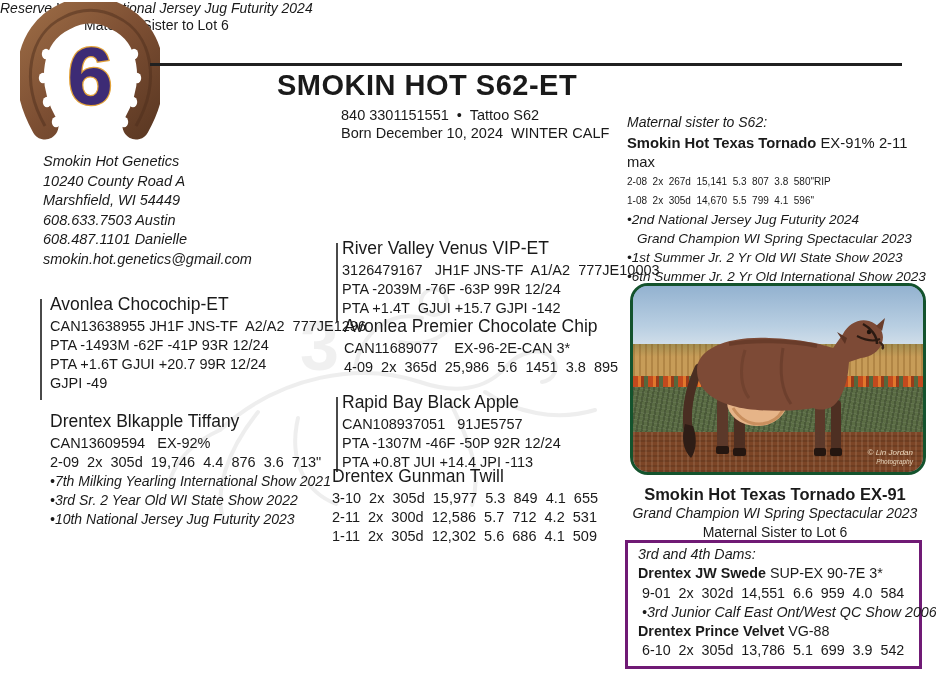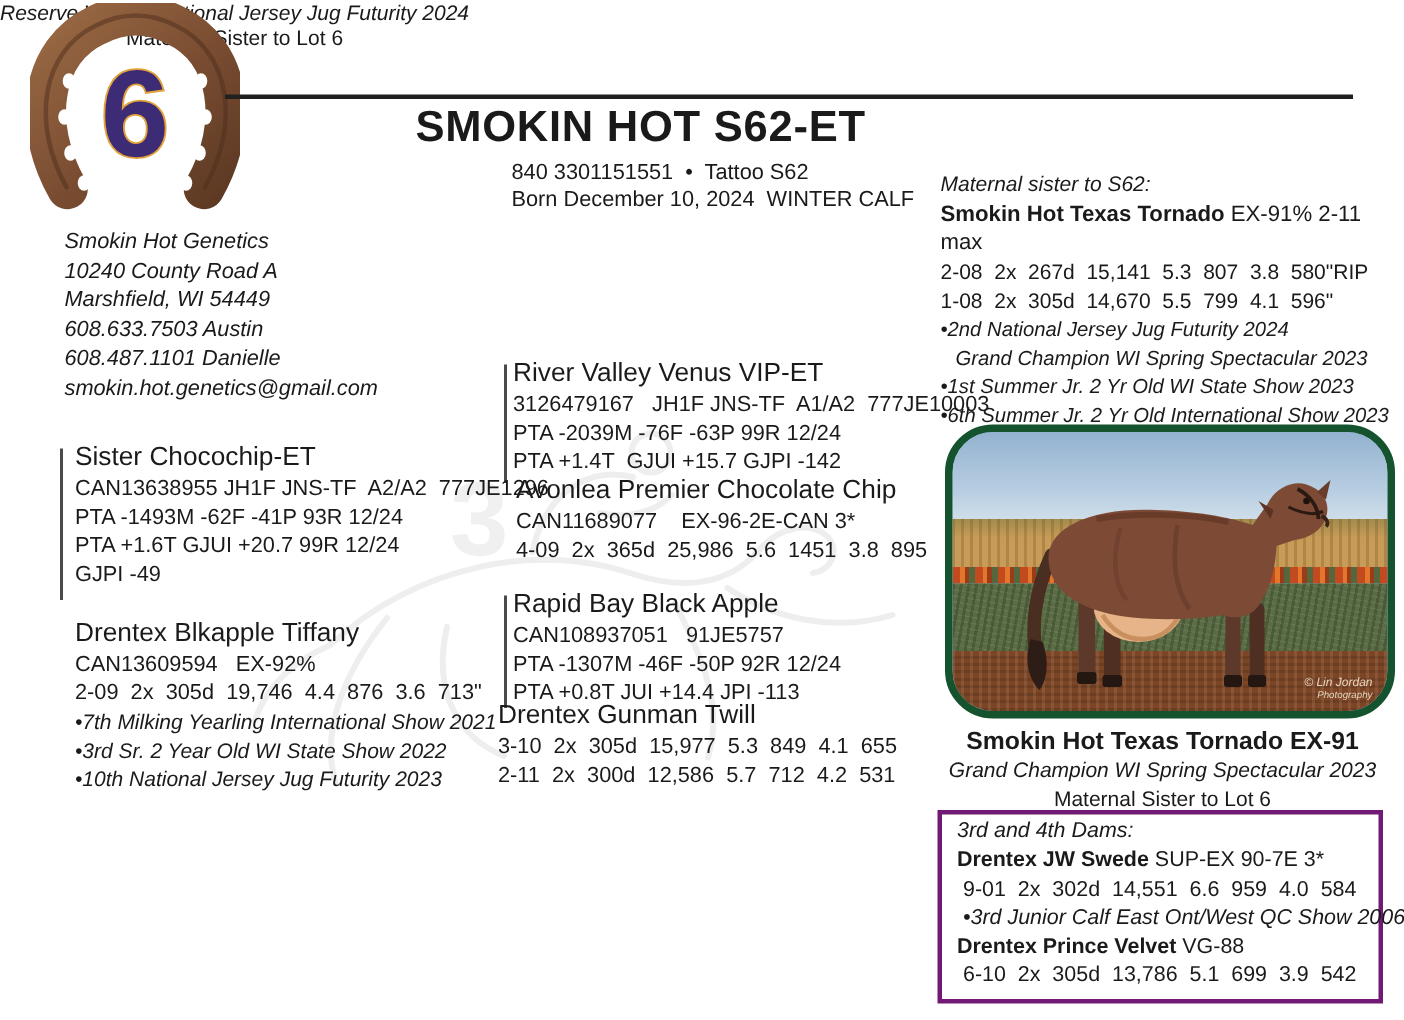--- a/index.html
+++ b/index.html
@@ -19,25 +19,25 @@
   .contact{top:152px;left:43px;font-size:14.5px;font-style:italic;line-height:19.5px;}
   
   .blk .t{font-size:17.5px;font-weight:normal;line-height:21px;margin-bottom:2px;}
   .blk .ln{font-size:14.5px;line-height:19px;white-space:pre;}
   .blk .bu{font-size:14px;font-style:italic;line-height:19px;white-space:pre;}
   .bracket{width:2px;background:#4a4a4a;}
   
   .msis{top:113px;left:627px;width:305px;}
   .msis .hd{font-size:14px;font-style:italic;line-height:19px;margin-bottom:2px;}
   .msis .nm{font-size:14.8px;line-height:19px;}
-  .msis .rec{font-size:14px;line-height:19px;white-space:pre;}
+  .msis .rec{font-size:10px;line-height:19px;white-space:pre;}
   .msis .bu{font-size:13.5px;font-style:italic;line-height:19px;white-space:pre;}
   .msis .indent{padding-left:10px;}
   
-  .photo{top:283px;left:630px;width:290px;height:186px;border:5px solid #14532d;border-radius:32px;
+  .photo{top:283px;left:630px;width:290px;height:186px;border:3px solid #14532d;border-radius:18px;
          overflow:hidden;background:#9db8d2;}
   .band{position:absolute;left:0;width:100%;}
   .sky{top:0;height:58px;background:linear-gradient(180deg,#93b2d0 0%,#b9cfe2 70%,#cfdde9 100%);}
   .corn{top:58px;height:32px;background:#c79c58;
         background-image:repeating-linear-gradient(90deg,rgba(120,75,20,.28) 0 2px,rgba(0,0,0,0) 2px 6px),
                          linear-gradient(180deg,rgba(90,110,60,.35),rgba(0,0,0,0) 40%);}
   .flowers{top:90px;height:11px;
         background:repeating-linear-gradient(90deg,#c24a1e 0 5px,#e2772b 5px 8px,#9a3b1a 8px 11px,#55683d 11px 15px);}
   .hedge{top:101px;height:45px;background:#5a6c44;
         background-image:repeating-linear-gradient(100deg,rgba(0,0,0,.18) 0 2px,rgba(0,0,0,0) 2px 5px),
@@ -120,21 +120,21 @@
     <div>608.633.7503 Austin</div>
     <div>608.487.1101 Danielle</div>
     <div>smokin.hot.genetics@gmail.com</div>
   </div>
 
   <div class="abs bracket" style="left:40px;top:299px;height:101px;"></div>
   <div class="abs bracket" style="left:336px;top:243px;height:79px;"></div>
   <div class="abs bracket" style="left:336px;top:397px;height:75px;"></div>
 
   <div class="abs blk" style="top:294px;left:50px;">
-    <div class="t">Sister Chocochip-ET</div>
+    <div class="t">Avonlea Chocochip-ET</div>
     <div class="ln">CAN13638955 JH1F JNS-TF  A2/A2  777JE1296</div>
     <div class="ln">PTA -1493M -62F -41P 93R 12/24</div>
     <div class="ln">PTA +1.6T GJUI +20.7 99R 12/24</div>
     <div class="ln">GJPI -49</div>
   </div>
 
   <div class="abs blk" style="top:411px;left:50px;">
     <div class="t">Drentex Blkapple Tiffany</div>
     <div class="ln">CAN13609594   EX-92%</div>
     <div class="ln">2-09  2x  305d  19,746  4.4  876  3.6  713"</div>
@@ -160,20 +160,21 @@
     <div class="t">Rapid Bay Black Apple</div>
     <div class="ln">CAN108937051   91JE5757</div>
     <div class="ln">PTA -1307M -46F -50P 92R 12/24</div>
     <div class="ln">PTA +0.8T JUI +14.4 JPI -113</div>
   </div>
 
   <div class="abs blk" style="top:466px;left:332px;">
     <div class="t">Drentex Gunman Twill</div>
     <div class="ln">3-10  2x  305d  15,977  5.3  849  4.1  655</div>
     <div class="ln">2-11  2x  300d  12,586  5.7  712  4.2  531</div>
+    <div class="ln">1-11  2x  305d  12,302  5.6  686  4.1  509</div>
   </div>
 
   <div class="abs msis">
     <div class="hd">Maternal sister to S62:</div>
     <div class="nm"><span class="b">Smokin Hot Texas Tornado</span><span> EX-91%  2-11 max</span></div>
     <div class="rec">2-08  2x  267d  15,141  5.3  807  3.8  580"RIP</div>
     <div class="rec">1-08  2x  305d  14,670  5.5  799  4.1  596"</div>
     <div class="bu">•2nd National Jersey Jug Futurity 2024</div>
     <div class="bu indent">Grand Champion WI Spring Spectacular 2023</div>
     <div class="bu">•1st Summer Jr. 2 Yr Old WI State Show 2023</div>

